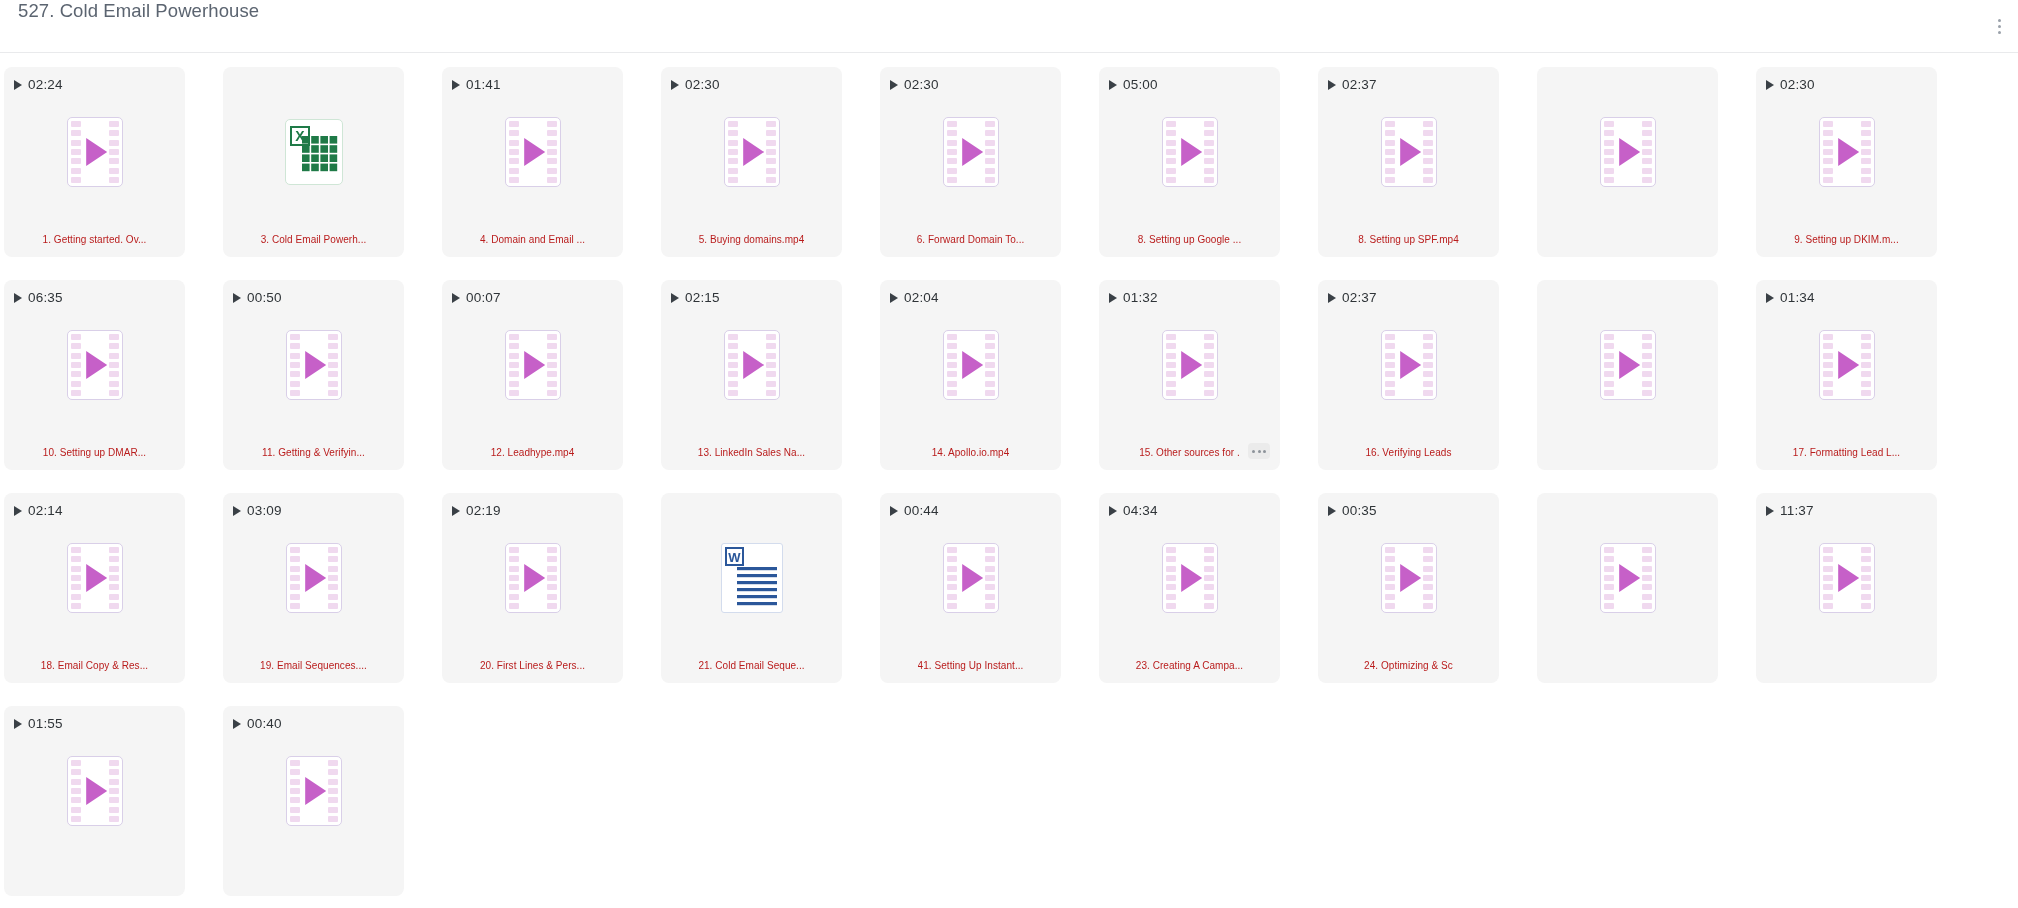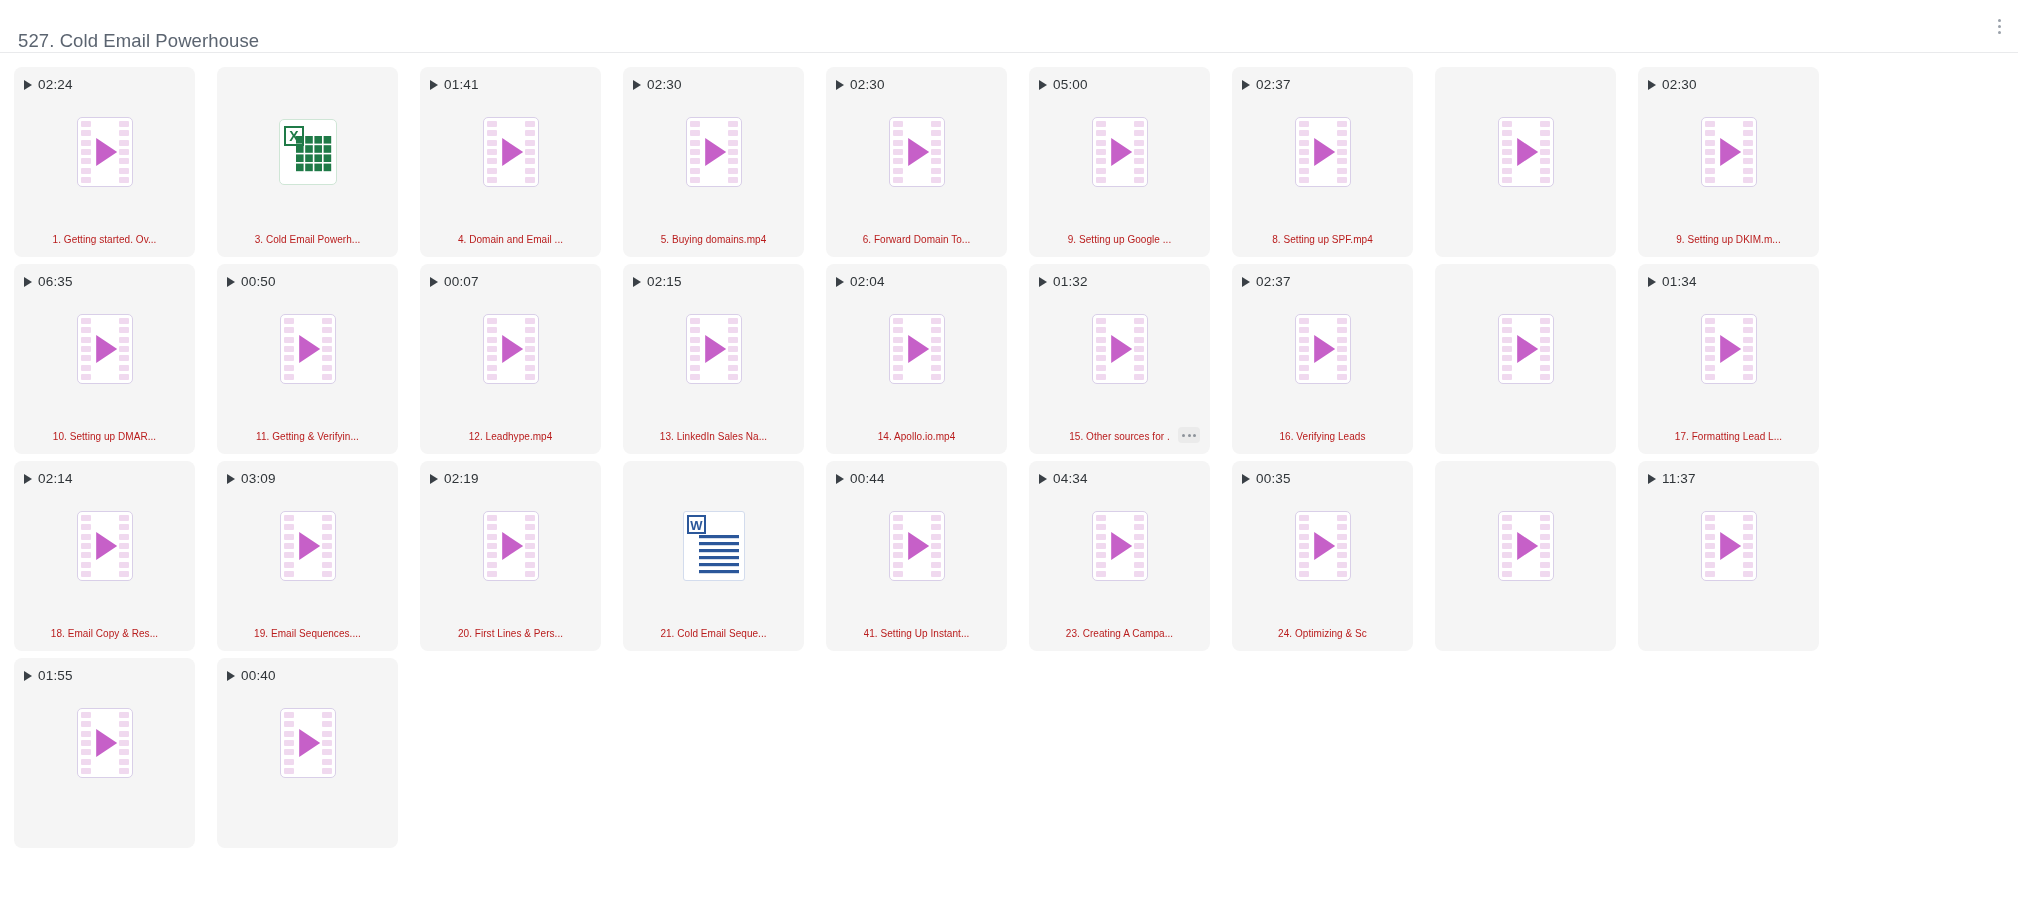--- a/index.html
+++ b/index.html
@@ -13,21 +13,21 @@
     font-family: "Liberation Sans", sans-serif;
   }
 
   
   .topbar {
     position: relative;
     height: 53px;
     background: #ffffff;
     border-bottom: 1px solid #e9eaec;
     display: flex;
-    align-items: flex-end;
+    align-items: flex-start;
     padding: 0 18px 0 18px;
   }
   .topbar-title {
     font-size: 18.5px;
     color: #5b6470;
     letter-spacing: 0.1px;
     font-weight: 400;
     white-space: nowrap;
   }
   .topbar-right {
@@ -61,21 +61,22 @@
   .grid-wrap {
     padding: 14px 0 0 0;
     height: 855px;
     overflow: hidden;
   }
   .grid {
     display: grid;
     grid-template-columns: repeat(9, 203px);
     column-gap: 0px;
     row-gap: 0px;
-    padding-left: 14px;
+    padding-left: 4px;
+    gap: 16px;
   }
   .cell {
     width: 203px;
     padding: 0 11px 0 0;
     margin-bottom: 7px;
   }
 
   .card {
     width: 181px;
     height: 190px;
@@ -439,21 +440,21 @@
                 <span></span>
                 <span></span>
                 <span></span>
                 <span></span>
                 <span></span>
               </span>
               <span class="play"></span>
             </div>
           </div>
           <div class="caption-row">
-            <div class="caption">9. Setting up Google ...</div>
+            <div class="caption">8. Setting up Google ...</div>
           </div>
         </div>
       </div>
       <div class="cell">
         <div class="card">
           <div class="duration">
             <span class="tri"></span>
             <span>02:37</span>
           </div>
           <div class="thumb-area">

